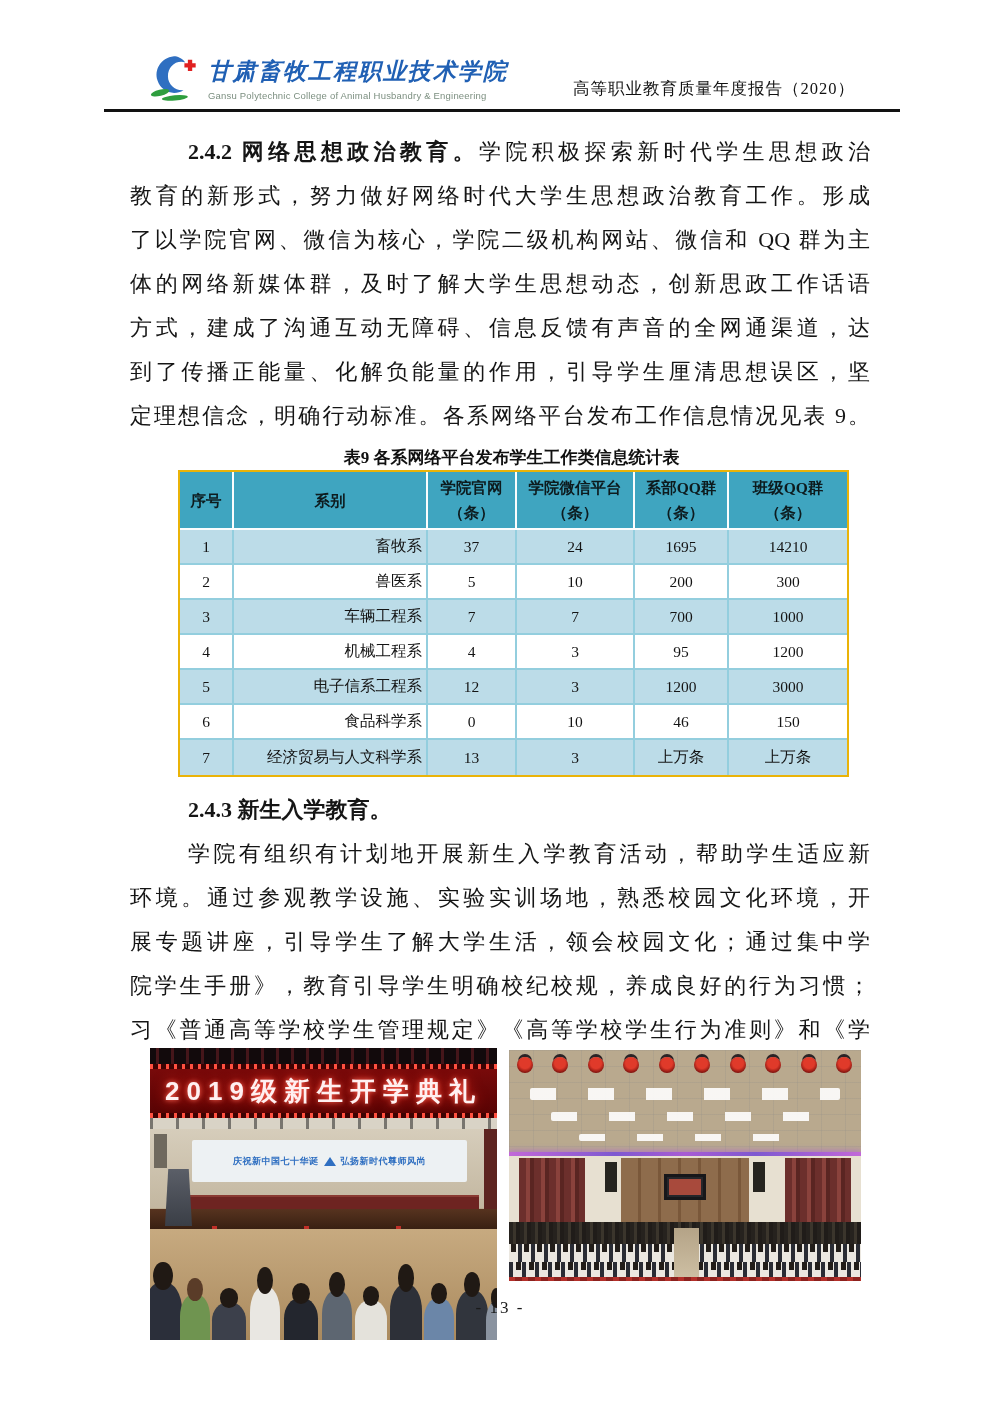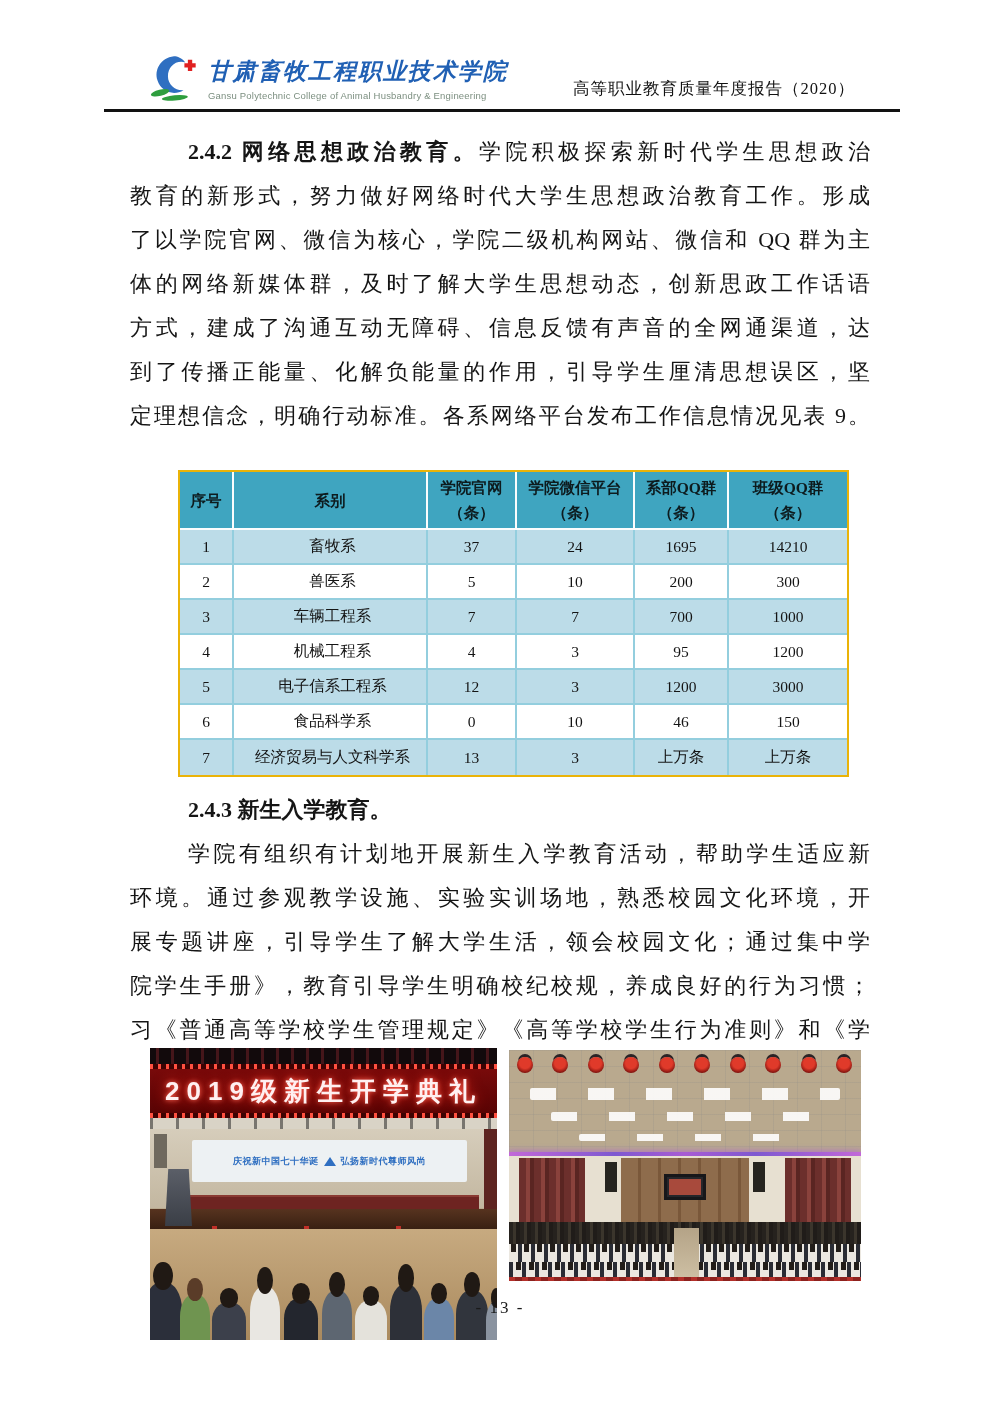--- a/index.html
+++ b/index.html
@@ -57,21 +57,21 @@
   table.table9 th:last-child { border-right:none; }
   table.table9 th div { line-height:25px; }
   table.table9 td {
     height:35px; text-align:center; vertical-align:middle; padding:1px 4px;
     border-right:2px solid #93cede; border-bottom:2px solid #93cede; color:#141414;
   }
   table.table9 td:last-child { border-right:none;margin-top:40px; }
   table.table9 tbody tr:last-child td { border-bottom:none; }
   table.table9 tbody tr:nth-of-type(odd)  { background:#bcdce8; }
   table.table9 tbody tr:nth-of-type(even) { background:#ffffff; }
-  table.table9 td.c2 { text-align:center; padding-left:9px; }
+  table.table9 td.c2 { text-align:right; padding-left:9px; }
 
   
   .photo { position:absolute; overflow:hidden; background:#b9a98e; }
   .photo-left  { left:150px; top:1048px; width:347px; height:292px; }
   .photo-right { left:509px; top:1050px; width:352px; height:231px; }
   .photo * { position:absolute; }
 
   
   .pl-top { left:0; right:0; top:0; height:16px;
     background:repeating-linear-gradient(90deg,#120a0c 0 6px,#45161a 6px 9px,#120a0c 9px 15px); }
@@ -191,20 +191,21 @@
 
     <div class="pline">教育的新形式，努力做好网络时代大学生思想政治教育工作。形成</div>
         <div class="pline">了以学院官网、微信为核心，学院二级机构网站、微信和 QQ 群为主</div>
         <div class="pline">体的网络新媒体群，及时了解大学生思想动态，创新思政工作话语</div>
         <div class="pline">方式，建成了沟通互动无障碍、信息反馈有声音的全网通渠道，达</div>
         <div class="pline">到了传播正能量、化解负能量的作用，引导学生厘清思想误区，坚</div>
         <div class="pline">定理想信念，明确行动标准。各系网络平台发布工作信息情况见表 9。</div>
       </div>
   </div>
 
+  <div class="tbl-caption">表9 各系网络平台发布学生工作类信息统计表</div>
   <table class="table9">
     <colgroup>
         <col class="co1">
         <col class="co2">
         <col class="co3">
         <col class="co4">
         <col class="co5">
         <col class="co6">
       </colgroup>
     <thead>

